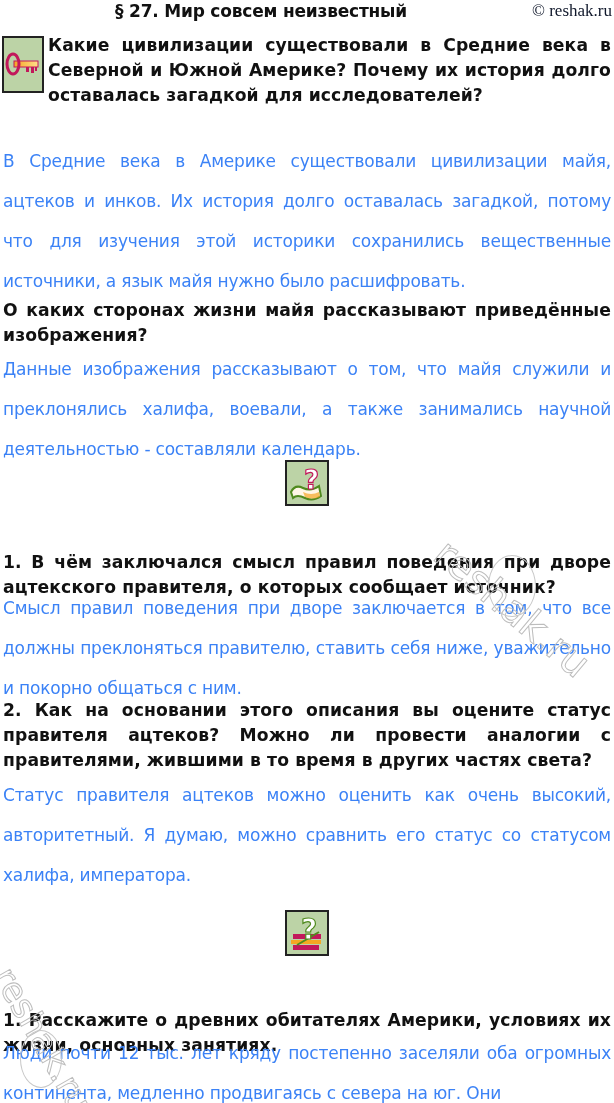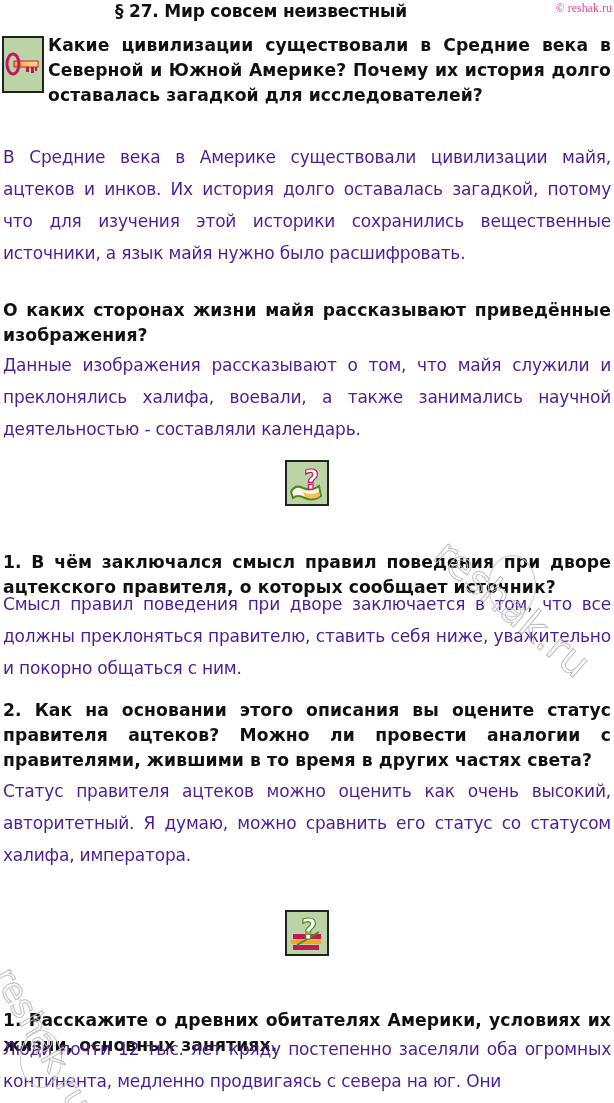--- a/index.html
+++ b/index.html
@@ -30,40 +30,40 @@
       text-align: center;
       font-weight: bold;
       font-size: 17px;
       letter-spacing: -0.2px;
     }
     .copyright {
       position: absolute;
       right: 2px;
       top: 1px;
       font-family: "Liberation Serif", serif;
-      font-size: 12px;
-      color: #ec4899;
+      font-size: 17px;
+      color: #0f172a;
     }
     .block {
       position: absolute;
       left: 3px;
       width: 608px;
     }
     .q {
       font-weight: bold;
       font-size: 17.2px;
       line-height: 25px;
       text-align: justify;
       letter-spacing: 0.1px;
     }
     .a {
       font-size: 17px;
-      line-height: 32px;
+      line-height: 40px;
       text-align: justify;
-      color: #4c1d95;
+      color: #3b82f6;
       letter-spacing: -0.2px;
     }
     .key-icon {
       float: left;
       width: 42px;
       height: 57px;
       margin: 3px 4px 0 -1px;
       border: 2px solid #222;
       background: #bcd3a6;
       box-sizing: border-box;

